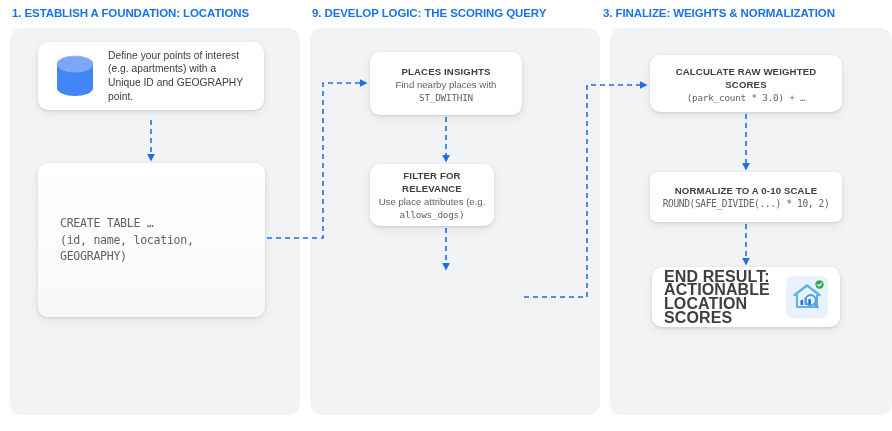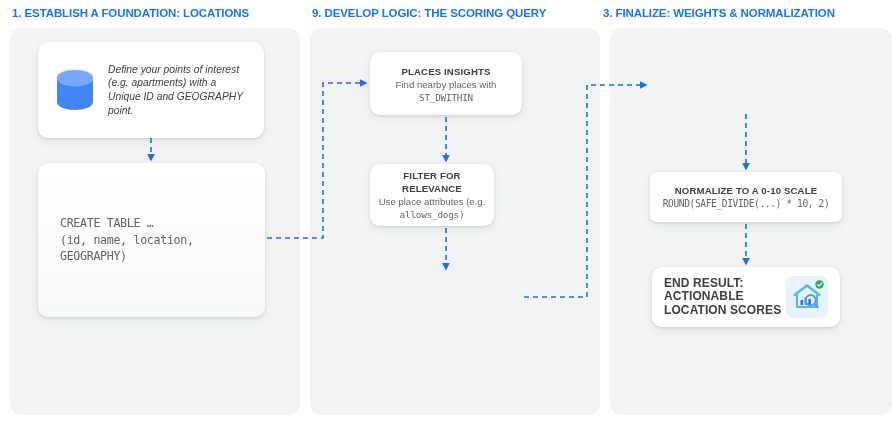--- a/index.html
+++ b/index.html
@@ -73,22 +73,22 @@
     font-family: "DejaVu Sans Mono", "Liberation Mono", monospace;
     font-size: 9.3px;
     color: #5f6368;
     text-align: center;
     line-height: 13px;
     letter-spacing: -0.2px;
   }
 
   
   #card-define {
-    left: 38px; top: 42px; width: 226px; height: 96px;
-    display: flex; align-items: center; padding: 0 14px; font-style: italic;
+    left: 38px; top: 42px; width: 226px; height: 68px;
+    display: flex; align-items: center; padding: 0 14px;
   }
   #db-icon-wrap {
     width: 46px; height: 52px; flex: 0 0 46px;
     display: flex; align-items: center; justify-content: center;
   }
   #define-text {
     font-size: 10.3px;
     color: #3c4043;
     line-height: 13.6px;
     margin-left: 10px;
@@ -121,21 +121,21 @@
   }
 
   
   #card-calc   { left: 650px; top: 55px;  width: 192px; height: 57px; }
   #card-norm   { left: 650px; top: 172px; width: 192px; height: 50px; border-radius: 7px; }
   #card-end    {
     left: 652px; top: 267px; width: 188px; height: 60px;
     display: flex; align-items: center; padding: 0 12px;
   }
   #end-text {
-    font-size: 12px;
+    font-size: 16px;
     font-weight: bold;
     color: #3c4043;
     line-height: 13.6px;
     letter-spacing: 0.1px;
     text-align: left;
     flex: 1 1 auto;
   }
   #end-icon-wrap {
     width: 42px; height: 42px; flex: 0 0 42px;
     background: #e8f2fd;
@@ -223,20 +223,26 @@
 
   <div class="card" id="card-filter">
     <div class="card-body-c">
       <div class="card-title">FILTER FOR RELEVANCE</div>
       <div class="card-sub">Use place attributes (e.g.</div>
       <div class="mono">allows_dogs)</div>
     </div>
   </div>
 
 
+  <div class="card" id="card-calc">
+    <div class="card-body-c">
+      <div class="card-title">CALCULATE RAW WEIGHTED SCORES</div>
+      <div class="mono">(park_count * 3.0) + …</div>
+    </div>
+  </div>
 
   <div class="card" id="card-norm">
     <div class="card-body-c">
       <div class="card-title">NORMALIZE TO A 0-10 SCALE</div>
       <div class="mono-norm">ROUND(SAFE_DIVIDE(...) * 10, 2)</div>
     </div>
   </div>
 
   <div class="card" id="card-end">
     <div id="end-text">END RESULT: ACTIONABLE LOCATION SCORES</div>

